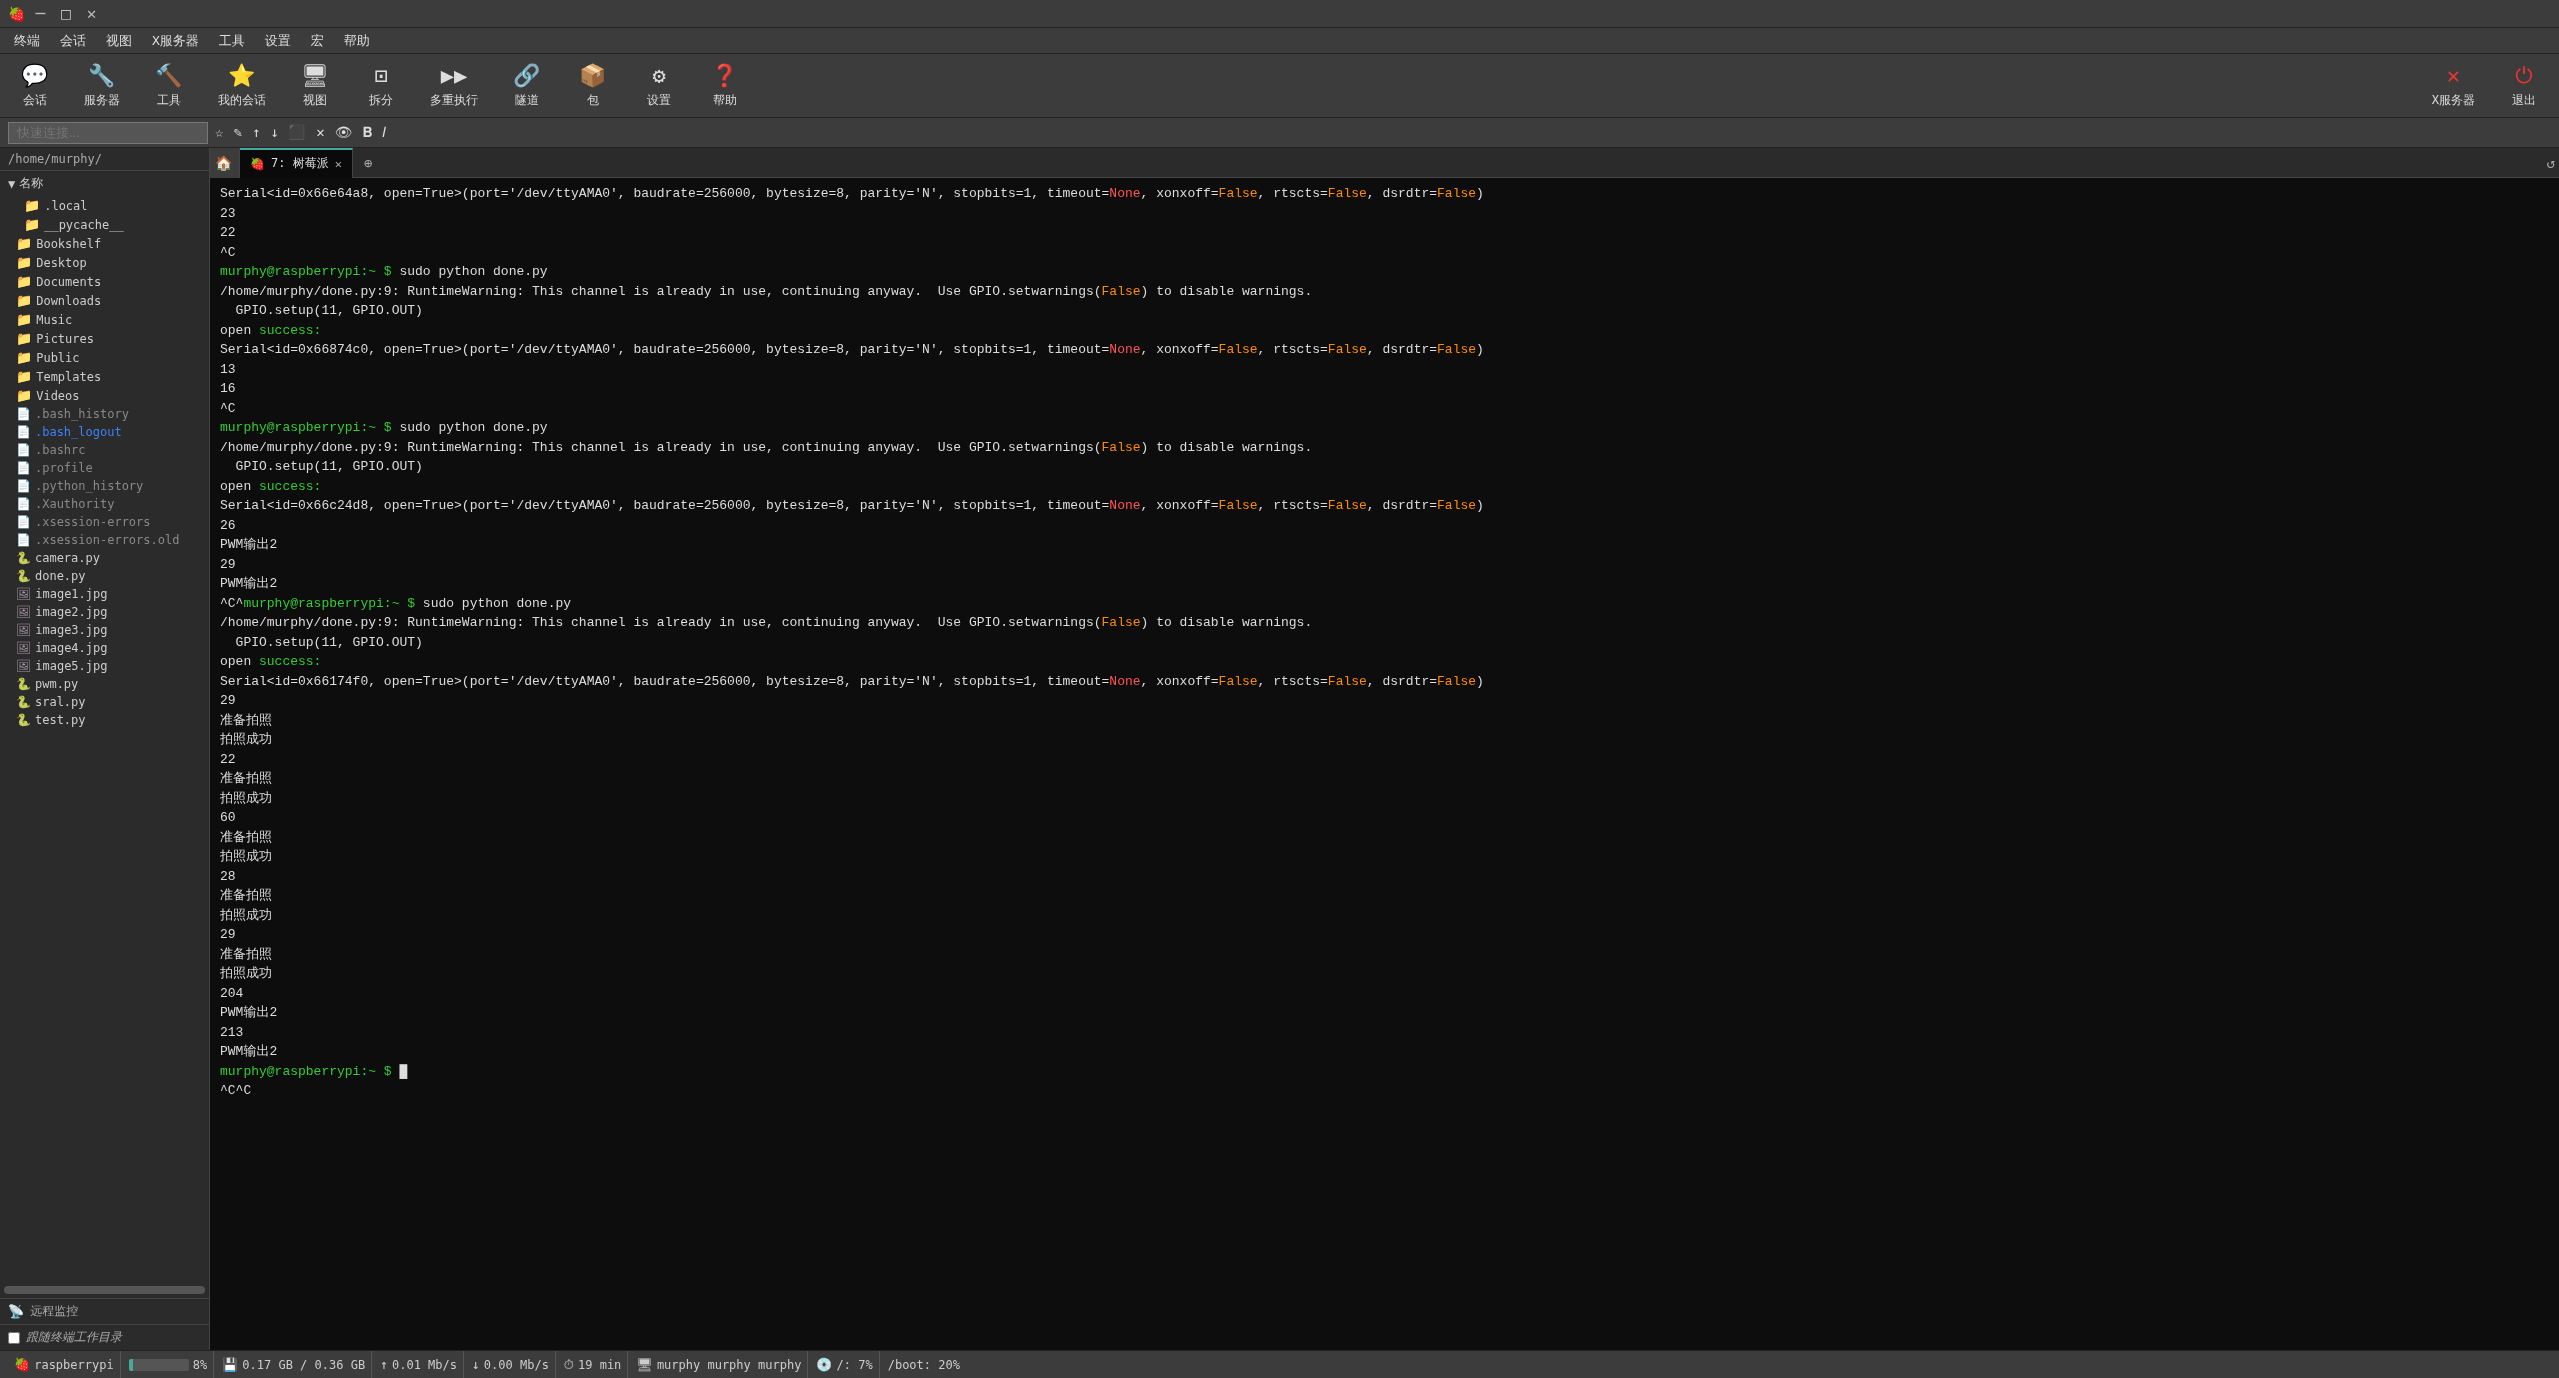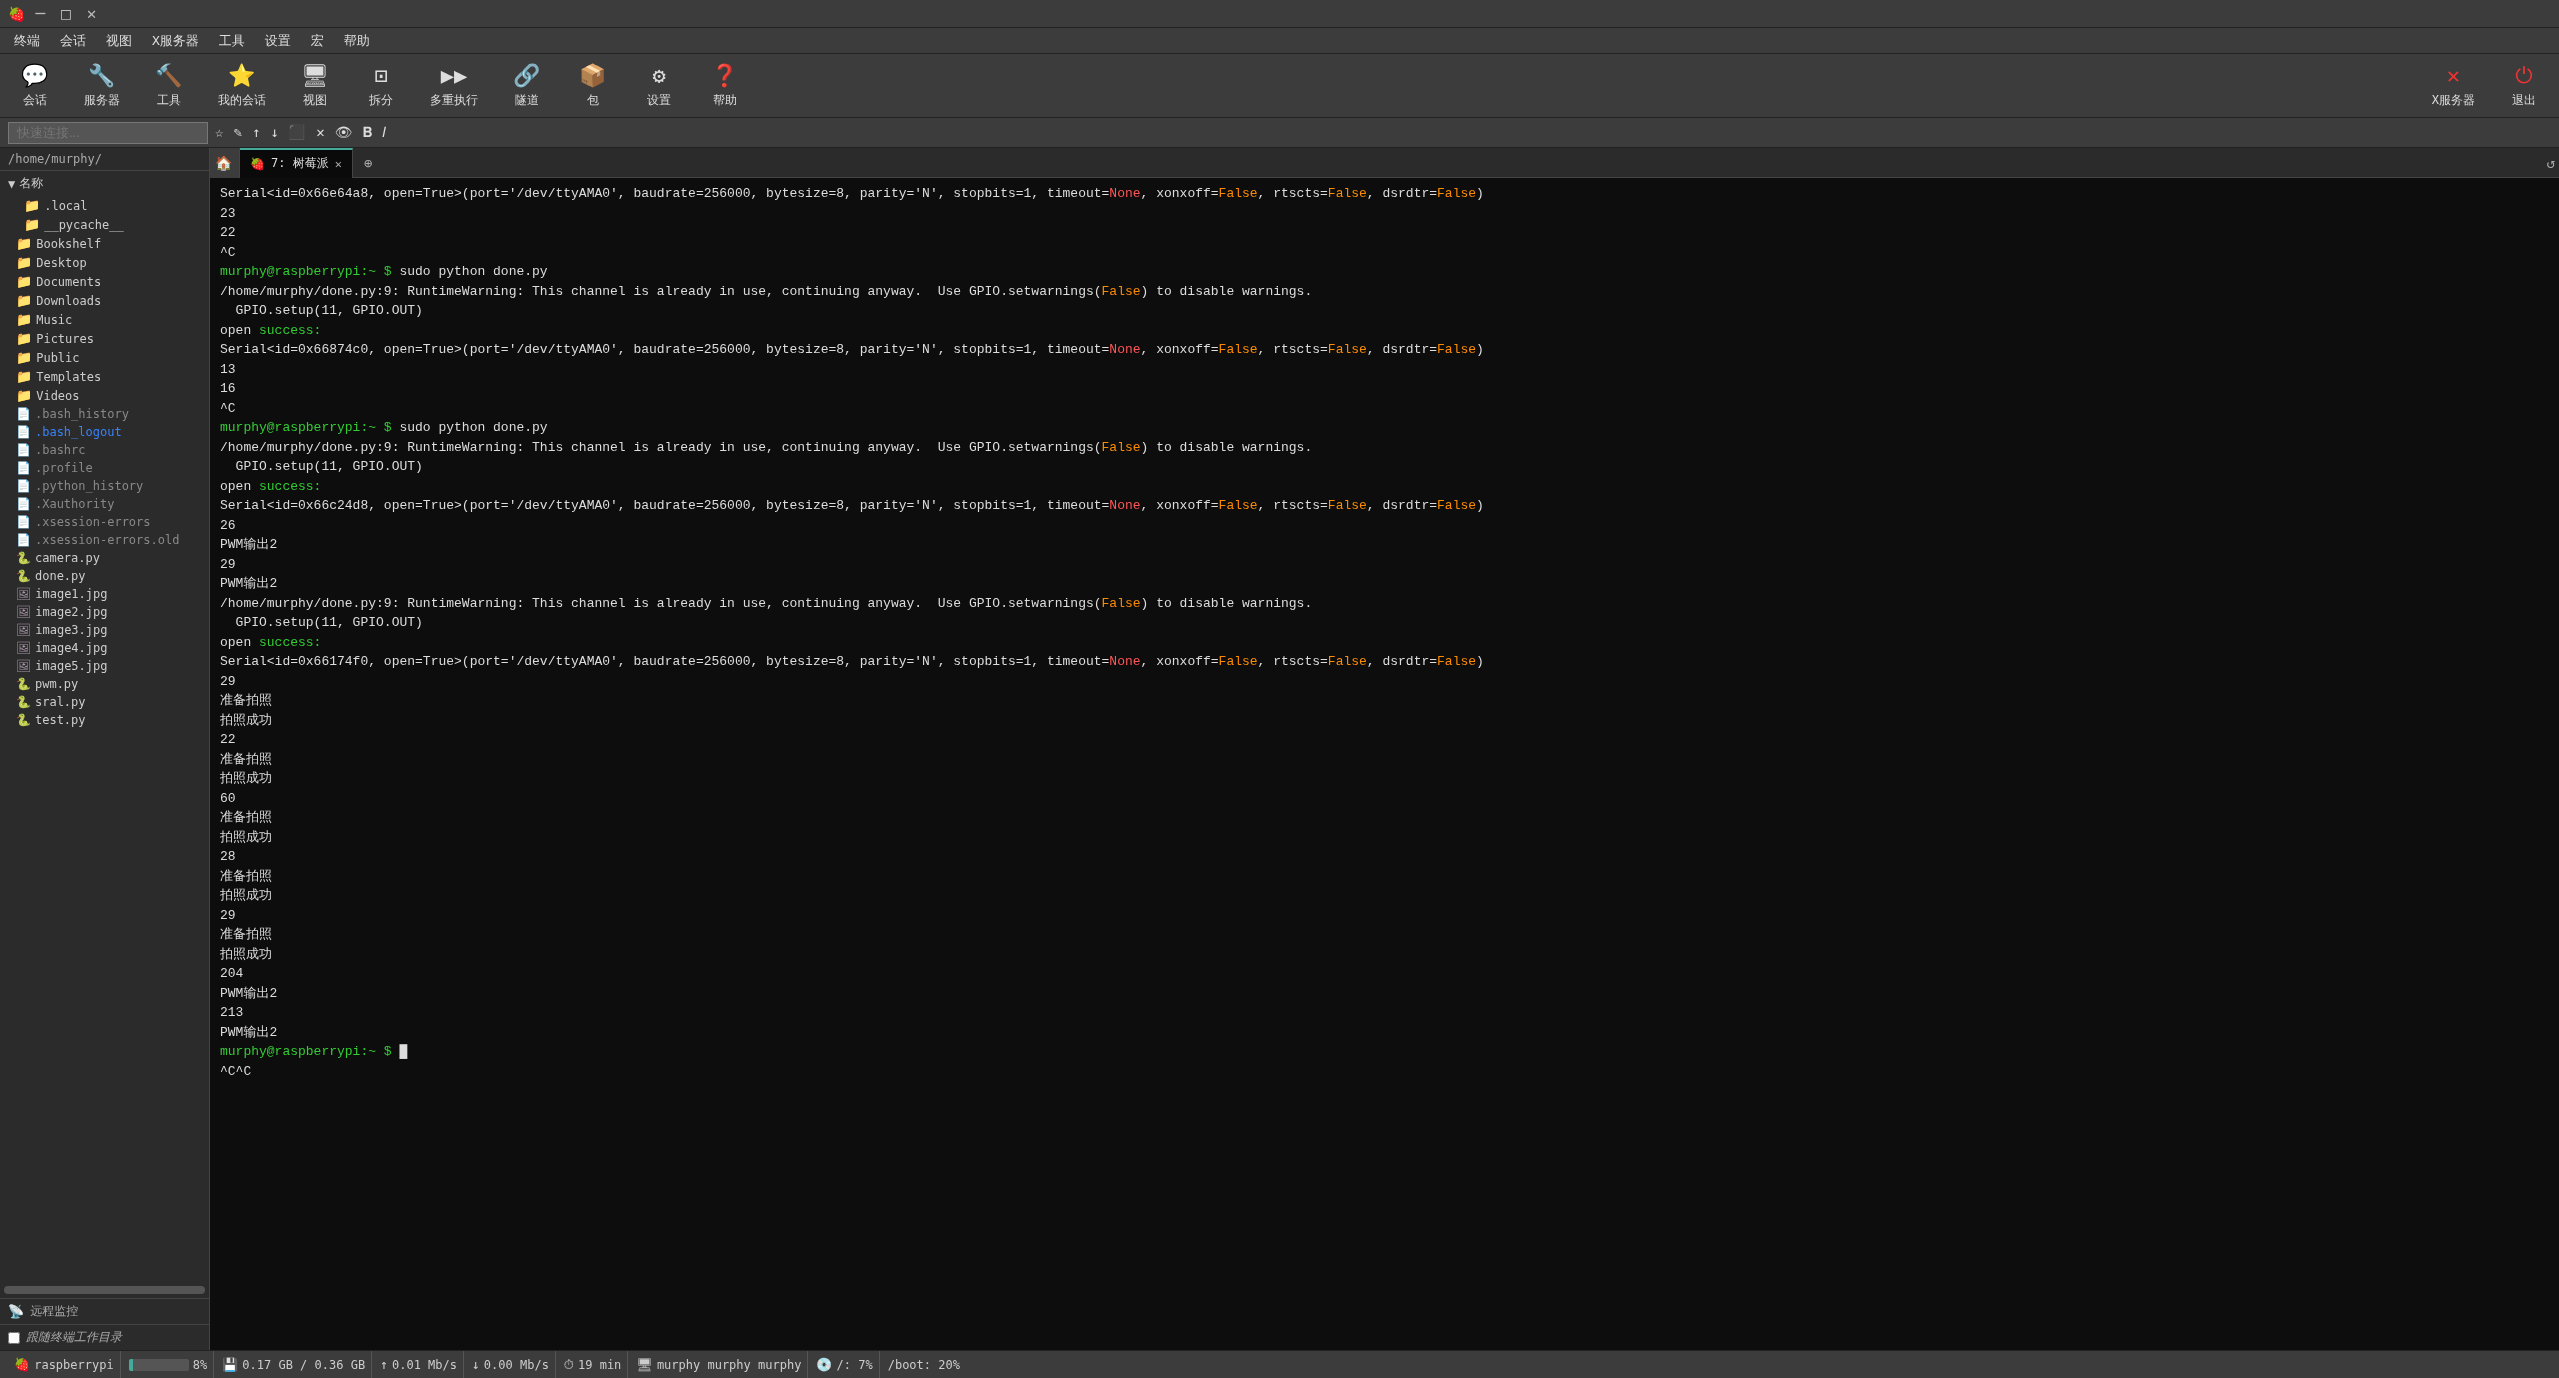--- a/index.html
+++ b/index.html
@@ -498,20 +498,21 @@
         <span class="t"><span style="color: rgb(221, 221, 221);">^C</span></span>
         <span class="t"><span style="color: rgb(51, 204, 51);">murphy@raspberrypi:~ $ </span><span style="color: rgb(221, 221, 221);">sudo python done.py</span></span>
         <span class="t"><span style="color: rgb(221, 221, 221);">/home/murphy/done.py:9: RuntimeWarning: This channel is already in use, continuing anyway.  Use GPIO.setwarnings(</span><span style="color: rgb(255, 140, 0);">False</span><span style="color: rgb(221, 221, 221);">) to disable warnings.</span></span>
         <span class="t"><span style="color: rgb(221, 221, 221);">  GPIO.setup(11, GPIO.OUT)</span></span>
         <span class="t"><span style="color: rgb(221, 221, 221);">open </span><span style="color: rgb(51, 204, 51);">success:</span></span>
         <span class="t"><span style="color: rgb(221, 221, 221);">Serial&lt;id=0x66c24d8, open=True&gt;(port='/dev/ttyAMA0', baudrate=256000, bytesize=8, parity='N', stopbits=1, timeout=</span><span style="color: rgb(255, 85, 85);">None</span><span style="color: rgb(221, 221, 221);">, xonxoff=</span><span style="color: rgb(255, 140, 0);">False</span><span style="color: rgb(221, 221, 221);">, rtscts=</span><span style="color: rgb(255, 140, 0);">False</span><span style="color: rgb(221, 221, 221);">, dsrdtr=</span><span style="color: rgb(255, 140, 0);">False</span><span style="color: rgb(221, 221, 221);">)</span></span>
         <span class="t"><span style="color: rgb(221, 221, 221);">26</span></span>
         <span class="t"><span style="color: rgb(221, 221, 221);">PWM输出2</span></span>
         <span class="t"><span style="color: rgb(221, 221, 221);">29</span></span>
         <span class="t"><span style="color: rgb(221, 221, 221);">PWM输出2</span></span>
+        <span class="t"><span style="color: rgb(221, 221, 221);">^C^</span><span style="color: rgb(51, 204, 51);">murphy@raspberrypi:~ $ </span><span style="color: rgb(221, 221, 221);">sudo python done.py</span></span>
         <span class="t"><span style="color: rgb(221, 221, 221);">/home/murphy/done.py:9: RuntimeWarning: This channel is already in use, continuing anyway.  Use GPIO.setwarnings(</span><span style="color: rgb(255, 140, 0);">False</span><span style="color: rgb(221, 221, 221);">) to disable warnings.</span></span>
         <span class="t"><span style="color: rgb(221, 221, 221);">  GPIO.setup(11, GPIO.OUT)</span></span>
         <span class="t"><span style="color: rgb(221, 221, 221);">open </span><span style="color: rgb(51, 204, 51);">success:</span></span>
         <span class="t"><span style="color: rgb(221, 221, 221);">Serial&lt;id=0x66174f0, open=True&gt;(port='/dev/ttyAMA0', baudrate=256000, bytesize=8, parity='N', stopbits=1, timeout=</span><span style="color: rgb(255, 85, 85);">None</span><span style="color: rgb(221, 221, 221);">, xonxoff=</span><span style="color: rgb(255, 140, 0);">False</span><span style="color: rgb(221, 221, 221);">, rtscts=</span><span style="color: rgb(255, 140, 0);">False</span><span style="color: rgb(221, 221, 221);">, dsrdtr=</span><span style="color: rgb(255, 140, 0);">False</span><span style="color: rgb(221, 221, 221);">)</span></span>
         <span class="t"><span style="color: rgb(221, 221, 221);">29</span></span>
         <span class="t"><span style="color: rgb(221, 221, 221);">准备拍照</span></span>
         <span class="t"><span style="color: rgb(221, 221, 221);">拍照成功</span></span>
         <span class="t"><span style="color: rgb(221, 221, 221);">22</span></span>
         <span class="t"><span style="color: rgb(221, 221, 221);">准备拍照</span></span>
         <span class="t"><span style="color: rgb(221, 221, 221);">拍照成功</span></span>

